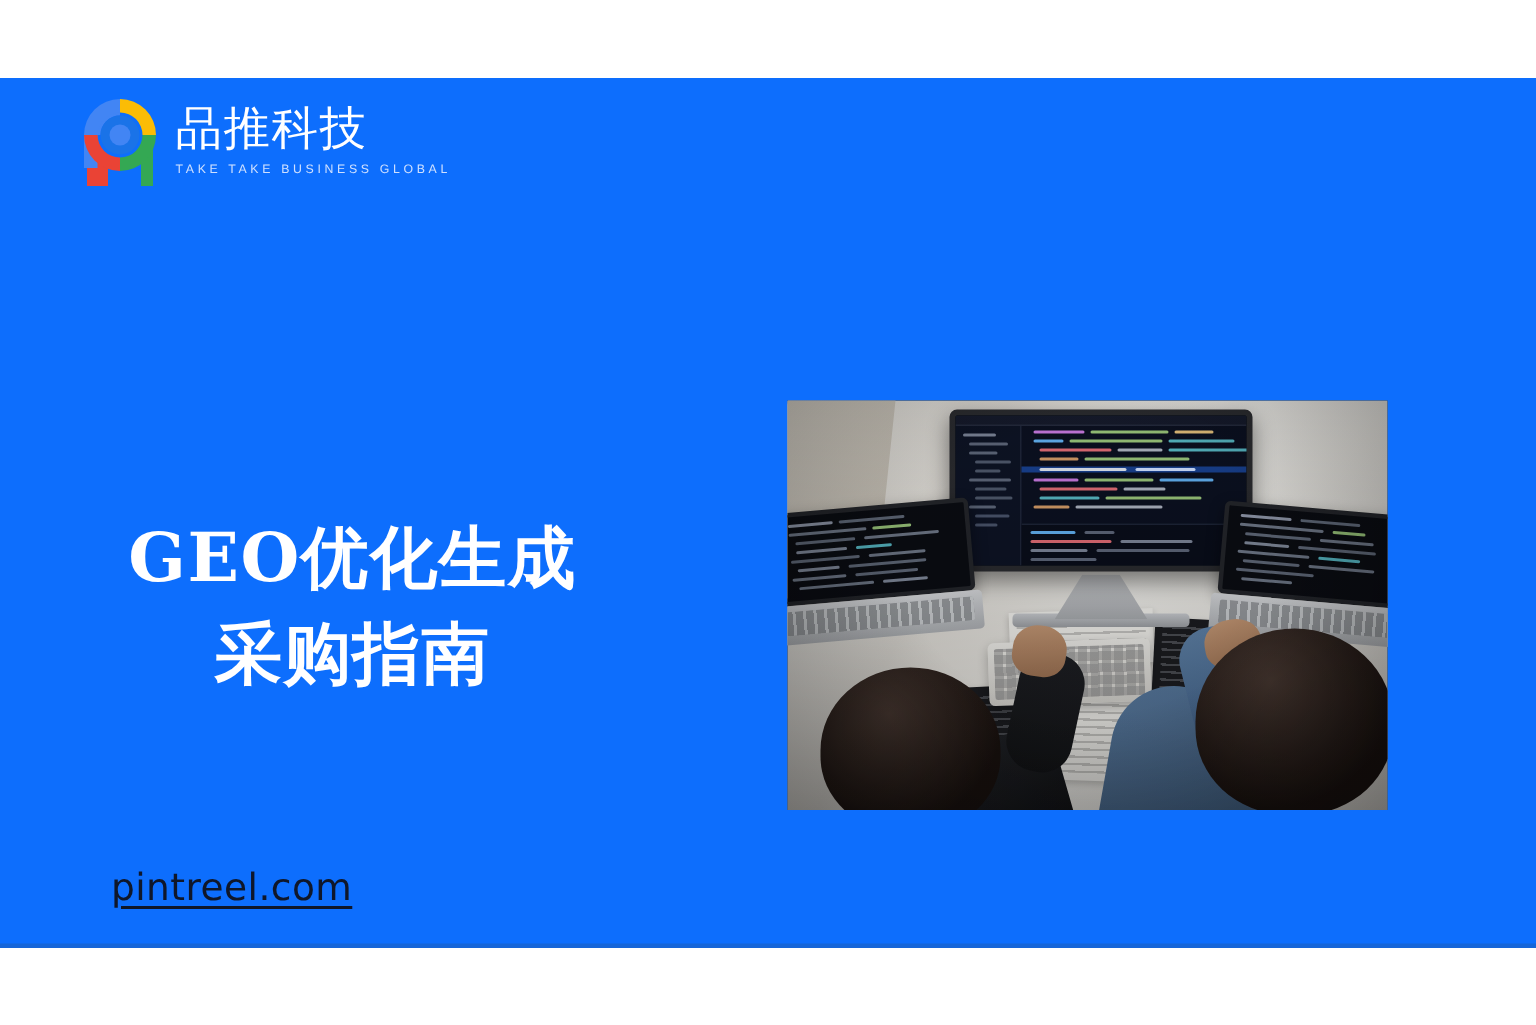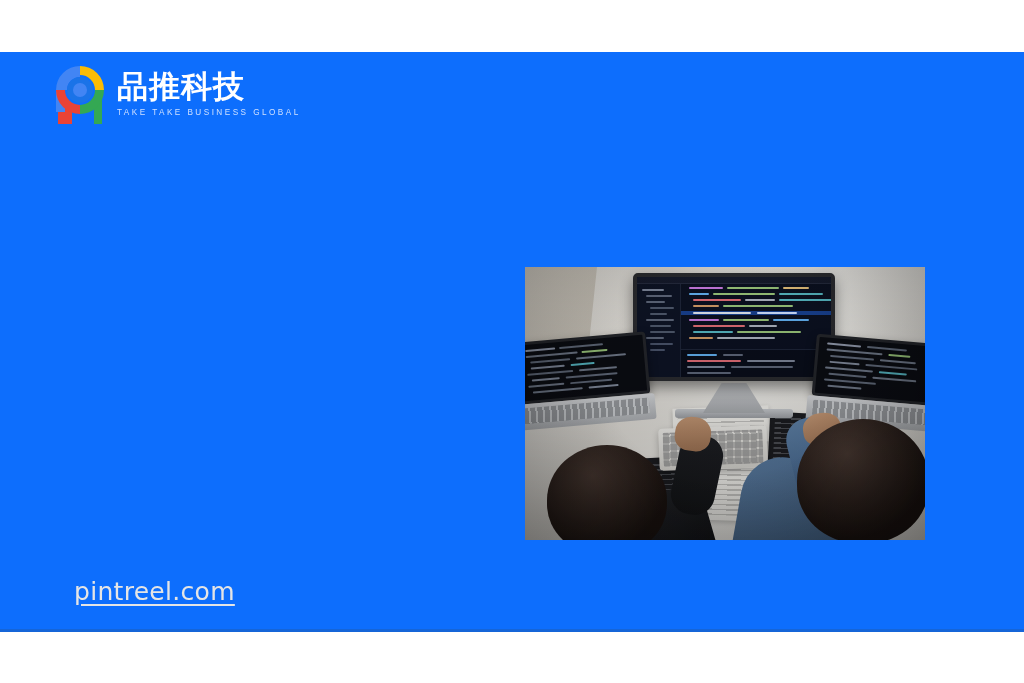--- a/index.html
+++ b/index.html
@@ -30,21 +30,21 @@
 
   
   .logo {
     position:absolute; left:52px; top:62px;
     display:flex; align-items:center; gap:9px;
   }
   .logo-mark { position:relative; width:56px; height:62px; flex:0 0 auto; }
   .logo-mark svg { display:block; width:56px; height:62px; }
   .logo-text { display:flex; flex-direction:column; justify-content:center; padding-top:2px; }
   .logo-cn {
-    color:#ffffff; font-size:31px; font-weight:700;
+    color:#ffffff; font-size:31px; font-weight:400;
     letter-spacing:1px; line-height:1.08;
     font-family:"DejaVu Sans","Liberation Sans",sans-serif;
   }
   .logo-tag {
     color:#cfe0ff; font-size:8.2px; font-weight:400;
     letter-spacing:2.45px; line-height:1.2; margin-top:4px;
     white-space:nowrap;
   }
 
   
@@ -57,21 +57,21 @@
     font-weight:700;
     font-size:45px;
     line-height:1.42;
     letter-spacing:1px;
   }
   .headline .ln { display:block; white-space:nowrap; }
 
   
   .url {
     position:absolute; left:74px; top:525px;
-    color:#e5e5e5;
+    color:#0f172a;
     font-size:25px;
     font-weight:400;
     letter-spacing:.3px;
     text-decoration:underline;
     text-underline-offset:4px;
     text-decoration-thickness:1.5px;
     font-family:"DejaVu Sans","Liberation Sans",sans-serif;
   }
 
   
@@ -386,20 +386,24 @@
         <div class="hand hand-l"></div>
         <div class="hand hand-r"></div>
         <div class="head head-l"></div>
         <div class="head head-r"></div>
 
         <div class="desk-shade"></div>
         <div class="vig"></div>
       </div>
     </div>
 
+    <div class="headline">
+      <span class="ln">GEO优化生成</span>
+      <span class="ln">采购指南</span>
+    </div>
 
     <a class="url" href="#">pintreel.com</a>
 
   </div>
 
   <div class="logo">
     <span class="logo-mark">
       <svg viewBox="0 0 56 62" xmlns="http://www.w3.org/2000/svg">
 
         <path d="M6 62 L6 34 A22 22 0 0 0 14 52 L14 62 Z" fill="#ea4335"></path>

